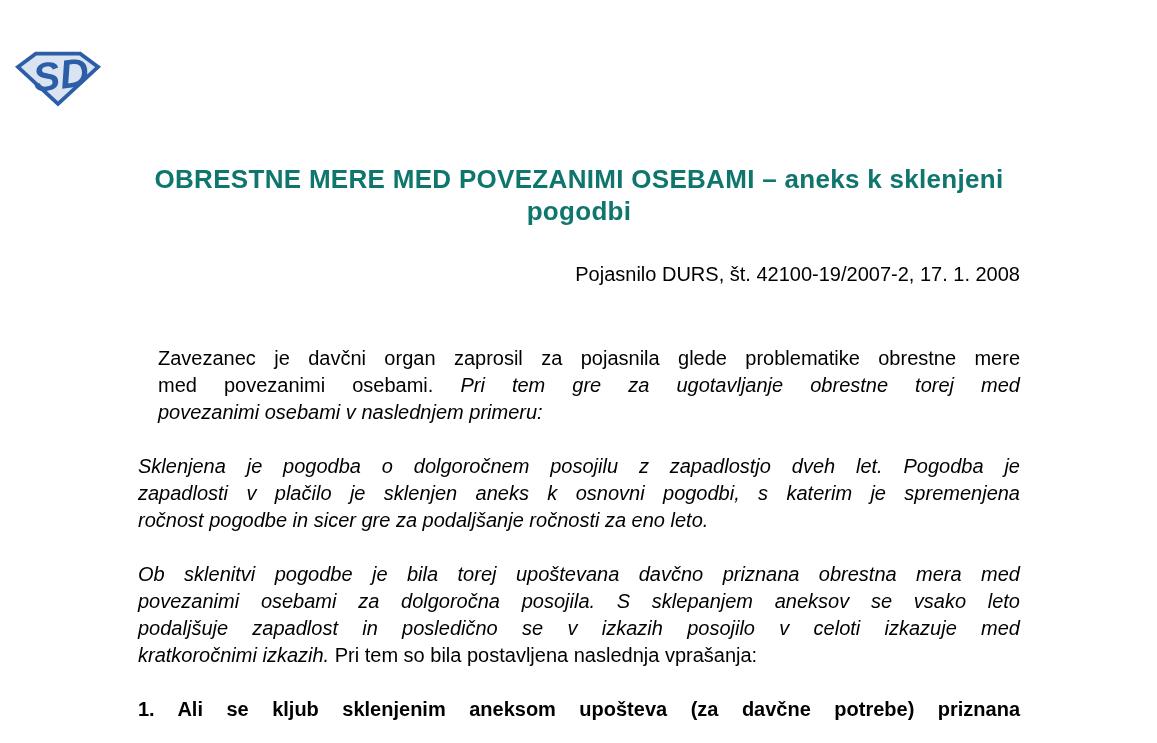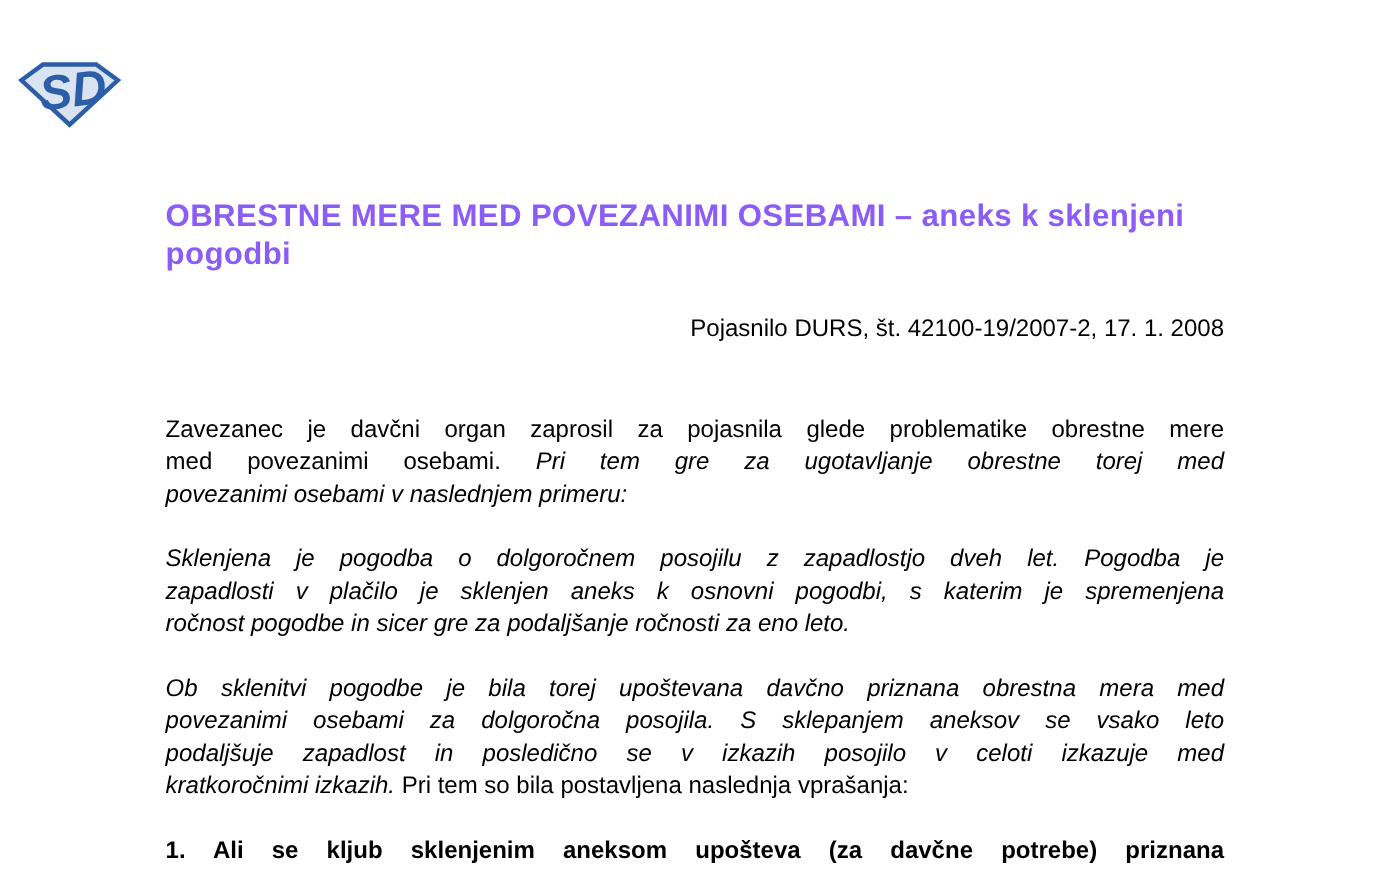--- a/index.html
+++ b/index.html
@@ -28,36 +28,37 @@
     left: 138px;
     top: 163px;
     width: 882px;
   }
 
   .title {
     font-size: 26px;
     line-height: 32px;
     font-weight: 700;
     letter-spacing: 0.3px;
-    color: #8b5cf6;
+    text-align: center;
+    color: #0f766e;
   }
   .title-line { white-space: nowrap; }
 
   .reference {
     margin-top: 34px;
     font-size: 20px;
     line-height: 27px;
     font-weight: 400;
     text-align: right;
   }
 
   .body-text { font-size: 20px; line-height: 27px; }
 
   .para { margin-top: 27px; }
-  .body-text .para:first-child { margin-top: 57px; }
+  .body-text .para:first-child { margin-top: 57px; margin-left: 20px; }
 
   .line.just { text-align: justify; text-align-last: justify; }
   .line.left { text-align: right; text-align-last: left; }
 
   .seg-regular { font-style: normal; font-weight: 400; }
   .seg-italic  { font-style: italic; font-weight: 400; }
   .seg-bold    { font-style: normal; font-weight: 700; }
 </style>
 </head>
 <body>

